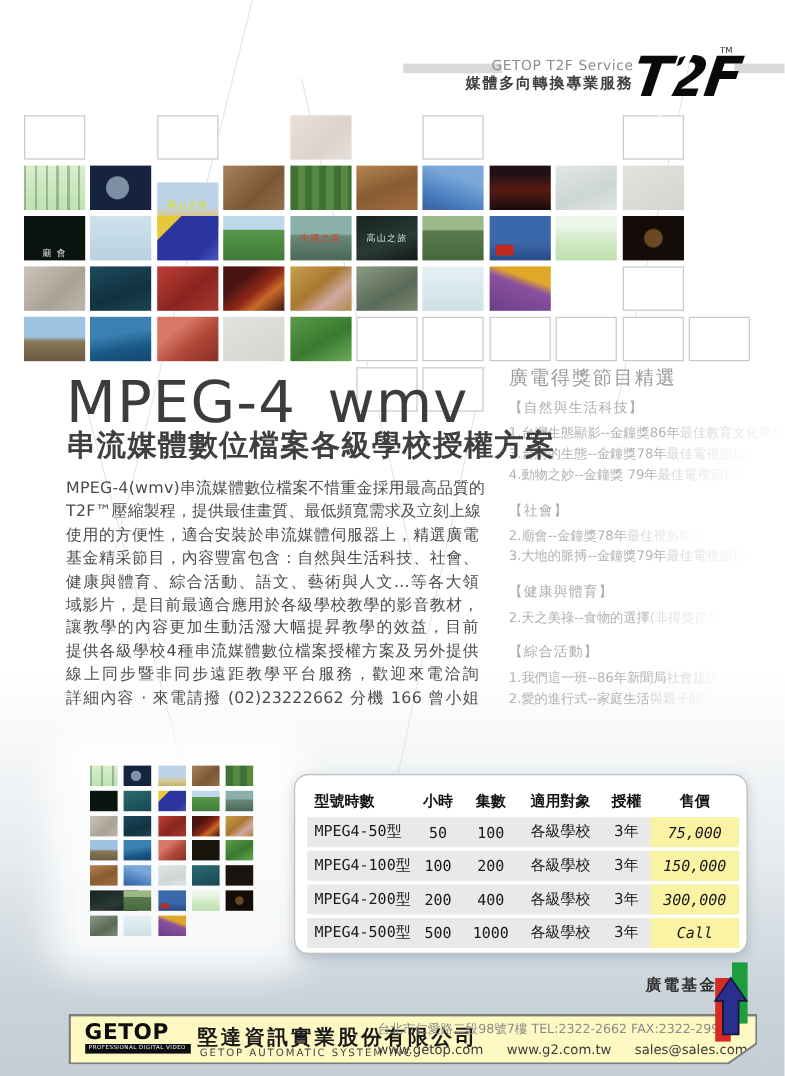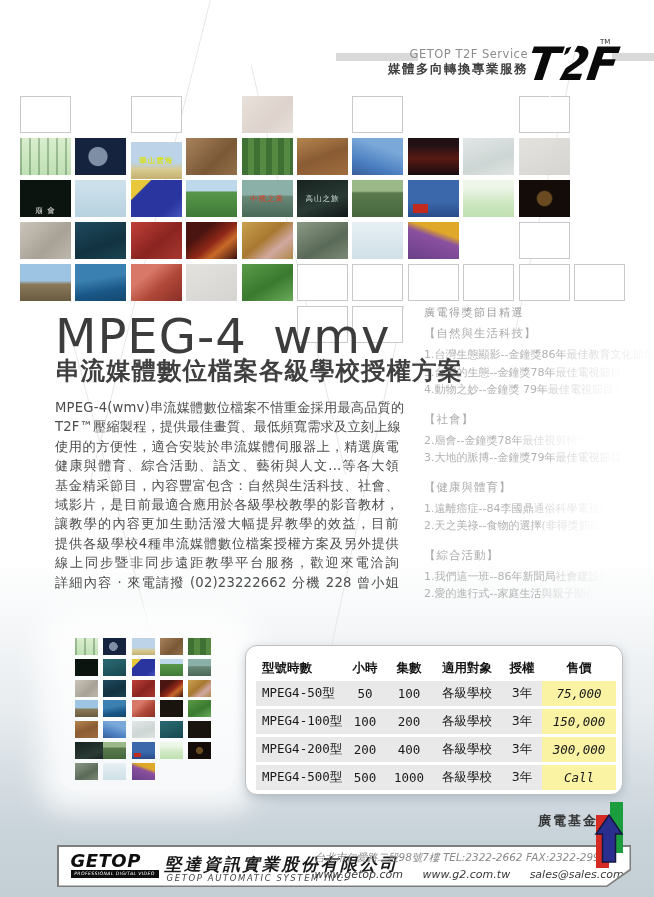--- a/index.html
+++ b/index.html
@@ -75,21 +75,21 @@
   .p-teal{background:linear-gradient(160deg,#2a6a72,#184850);}
   
   .title-block{position:absolute;left:55px;top:316px;z-index:6;}
   .title1{font-size:48px;color:#3c3c3c;letter-spacing:1px;word-spacing:10px;font-weight:500;line-height:40px;}
   .title2{font-size:24.5px;color:#3f3f3f;font-weight:bold;letter-spacing:1px;margin-top:-2px;white-space:nowrap;}
   #body-text{position:absolute;left:55px;top:398px;width:344px;z-index:3;}
   .bline{font-size:13.2px;color:#4c4c4c;line-height:19.4px;letter-spacing:.2px;
     text-align:justify;text-align-last:justify;white-space:nowrap;}
   
   #awards{position:absolute;left:424px;top:305px;width:228px;z-index:2;overflow:hidden;}
-  .atitle{font-size:11px;color:#9c9c9c;letter-spacing:1.5px;margin-bottom:6px;}
+  .atitle{font-size:16px;color:#9c9c9c;letter-spacing:1.5px;margin-bottom:6px;}
   .ahead{font-size:11.5px;color:#adadad;letter-spacing:1px;margin-bottom:5px;}
   .asec{margin-bottom:13px;}
   .aitem{font-size:11px;color:#b2b2b2;line-height:17.5px;white-space:nowrap;}
   .afade{color:#d2d2d2;-webkit-mask-image:linear-gradient(to right,#000 0%,transparent 95%);
          mask-image:linear-gradient(to right,#000 0%,transparent 95%);}
   
   .price-card{position:absolute;left:245px;top:645px;width:378px;height:150px;background:#fff;
     border:1px solid #bfbfbf;border-radius:12px;box-shadow:0 3px 10px rgba(90,110,125,.3);
     padding:9px 8px 0 10px;box-sizing:border-box;z-index:4;}
   .pt-grid{display:grid;grid-template-columns:88px 42px 46px 70px 40px 74px;align-items:center;}
@@ -99,22 +99,22 @@
   .ptc{display:flex;align-items:center;justify-content:center;font-size:12.5px;color:#1a1a1a;height:100%;}
   .ptc.c0{justify-content:flex-start;padding-left:6px;font-family:"DejaVu Sans Mono",monospace;}
   .ptc.num{font-family:"DejaVu Sans Mono",monospace;}
   .ptc.hl{background:#faf3a4;font-family:"DejaVu Sans Mono",monospace;font-style:italic;}
   
   .fund-label{position:absolute;left:538px;top:812px;font-size:13px;font-weight:bold;color:#333;
     letter-spacing:2px;z-index:5;}
   .fund-logo{position:absolute;left:592px;top:800px;z-index:6;}
   .footer{position:absolute;left:57px;top:845px;width:574px;height:42px;background:#7d7d7d;z-index:4;
     clip-path:polygon(0 0,100% 0,100% 60%,calc(100% - 24px) 100%,0 100%);}
-  .footer-inner{position:absolute;left:1.5px;top:1.5px;right:1.5px;bottom:1.5px;background:#ffffff;
-    clip-path:polygon(0 0,100% 0,100% 58%,calc(100% - 23px) 100%,0 100%);font-style:italic;}
+  .footer-inner{position:absolute;left:1.5px;top:1.5px;right:1.5px;bottom:1.5px;background:#fef9c3;
+    clip-path:polygon(0 0,100% 0,100% 58%,calc(100% - 23px) 100%,0 100%);}
   .getop-logo{position:absolute;left:12px;top:5px;width:90px;}
   .getop-word{font-size:18px;font-weight:900;color:#0e0e0e;letter-spacing:.5px;line-height:18px;font-family:"DejaVu Sans",sans-serif;}
   .getop-bar{width:88px;height:8px;background:#0e0e0e;color:#fff;font-size:4.6px;letter-spacing:.4px;
     display:flex;align-items:center;justify-content:center;}
   .company-zh{position:absolute;left:106px;top:6px;font-size:17px;font-weight:bold;color:#1a1a1a;letter-spacing:2.5px;white-space:nowrap;}
   .company-en{position:absolute;left:108px;top:26px;font-size:8.5px;color:#444;letter-spacing:1.6px;white-space:nowrap;}
   .addr{position:absolute;left:256px;top:4px;font-size:10.5px;color:#8a8a8a;white-space:nowrap;}
   .webline{position:absolute;left:256px;top:21px;font-size:11px;color:#3a3a3a;white-space:nowrap;}
   .webline span{margin-right:16px;}
 </style>
@@ -141,21 +141,21 @@
   <div class="stripe stripe-right"></div>
 
   <div id="photo-grid">
       <div class="cell p-empty" style="left: 0px; top: 0px;"></div>
       <div class="cell p-empty" style="left: 110.8px; top: 0px;"></div>
       <div class="cell p-faint-pink" style="left: 221.6px; top: 0px;"></div>
       <div class="cell p-empty" style="left: 332.4px; top: 0px;"></div>
       <div class="cell p-empty" style="left: 498.6px; top: 0px;"></div>
       <div class="cell p-calligraphy" style="left: 0px; top: 42px;"></div>
       <div class="cell p-moongate" style="left: 55.4px; top: 42px;"></div>
-      <div class="cell p-landscape-text" style="left: 110.8px; top: 46px; font-weight: bold;">
+      <div class="cell p-landscape-text" style="left: 110.8px; top: 56px;">
         <span class="plabel" style="color: rgb(216, 224, 32);">華山雲海</span>
       </div>
       <div class="cell p-cooking" style="left: 166.2px; top: 42px;"></div>
       <div class="cell p-cactus" style="left: 221.6px; top: 42px;"></div>
       <div class="cell p-aerial" style="left: 277px; top: 42px;"></div>
       <div class="cell p-seabirds" style="left: 332.4px; top: 42px;"></div>
       <div class="cell p-redhouse" style="left: 387.8px; top: 42px;"></div>
       <div class="cell p-cliff-faint" style="left: 443.2px; top: 42px;"></div>
       <div class="cell p-faint-gray" style="left: 498.6px; top: 42px;"></div>
       <div class="cell p-temple-dark" style="left: 0px; top: 84px;">
@@ -235,46 +235,45 @@
 
   <div class="title-block">
     <div class="title1">MPEG-4 wmv</div>
     <div class="title2">串流媒體數位檔案各級學校授權方案</div>
   </div>
 
   <div id="body-text">
       <div class="bline">MPEG-4(wmv)串流媒體數位檔案不惜重金採用最高品質的</div>
       <div class="bline">T2F™壓縮製程，提供最佳畫質、最低頻寬需求及立刻上線</div>
       <div class="bline">使用的方便性，適合安裝於串流媒體伺服器上，精選廣電</div>
+      <div class="bline">基金精采節目，內容豐富包含：自然與生活科技、社會、</div>
       <div class="bline">健康與體育、綜合活動、語文、藝術與人文...等各大領</div>
-      <div class="bline">基金精采節目，內容豐富包含：自然與生活科技、社會、</div>
       <div class="bline">域影片，是目前最適合應用於各級學校教學的影音教材，</div>
       <div class="bline">讓教學的內容更加生動活潑大幅提昇教學的效益，目前</div>
       <div class="bline">提供各級學校4種串流媒體數位檔案授權方案及另外提供</div>
       <div class="bline">線上同步暨非同步遠距教學平台服務，歡迎來電洽詢</div>
-      <div class="bline">詳細內容 · 來電請撥 (02)23222662 分機 228 曾小姐</div>
+      <div class="bline">詳細內容 · 來電請撥 (02)23222662 分機 166 曾小姐</div>
     </div>
 
   <div id="awards">
     <div class="atitle">廣電得獎節目精選</div>
     <div id="awards-sections">
         <div class="asec">
           <div class="ahead">【自然與生活科技】</div>
           <div class="aitem"><span>1.台灣生態顯影--金鐘獎86年</span><span class="afade">最佳教育文化節目獎</span></div>
           <div class="aitem"><span>3.台灣的生態--金鐘獎78年</span><span class="afade">最佳電視節目獎</span></div>
           <div class="aitem"><span>4.動物之妙--金鐘獎 79年</span><span class="afade">最佳電視節目獎</span></div>
         </div>
         <div class="asec">
           <div class="ahead">【社會】</div>
           <div class="aitem"><span>2.廟會--金鐘獎78年</span><span class="afade">最佳視剪輯獎</span></div>
           <div class="aitem"><span>3.大地的脈搏--金鐘獎79年</span><span class="afade">最佳電視節目獎</span></div>
         </div>
         <div class="asec">
           <div class="ahead">【健康與體育】</div>
-          <div class="aitem"><span>1.遠離癌症--84李國鼎</span><span class="afade">通俗科學電視獎</span></div>
           <div class="aitem"><span>2.天之美祿--食物的選擇</span><span class="afade">(非得獎節目)</span></div>
         </div>
         <div class="asec">
           <div class="ahead">【綜合活動】</div>
           <div class="aitem"><span>1.我們這一班--86年新聞局</span><span class="afade">社會建設獎</span></div>
           <div class="aitem"><span>2.愛的進行式--家庭生活</span><span class="afade">與親子關係</span></div>
         </div>
       </div>
   </div>
 

